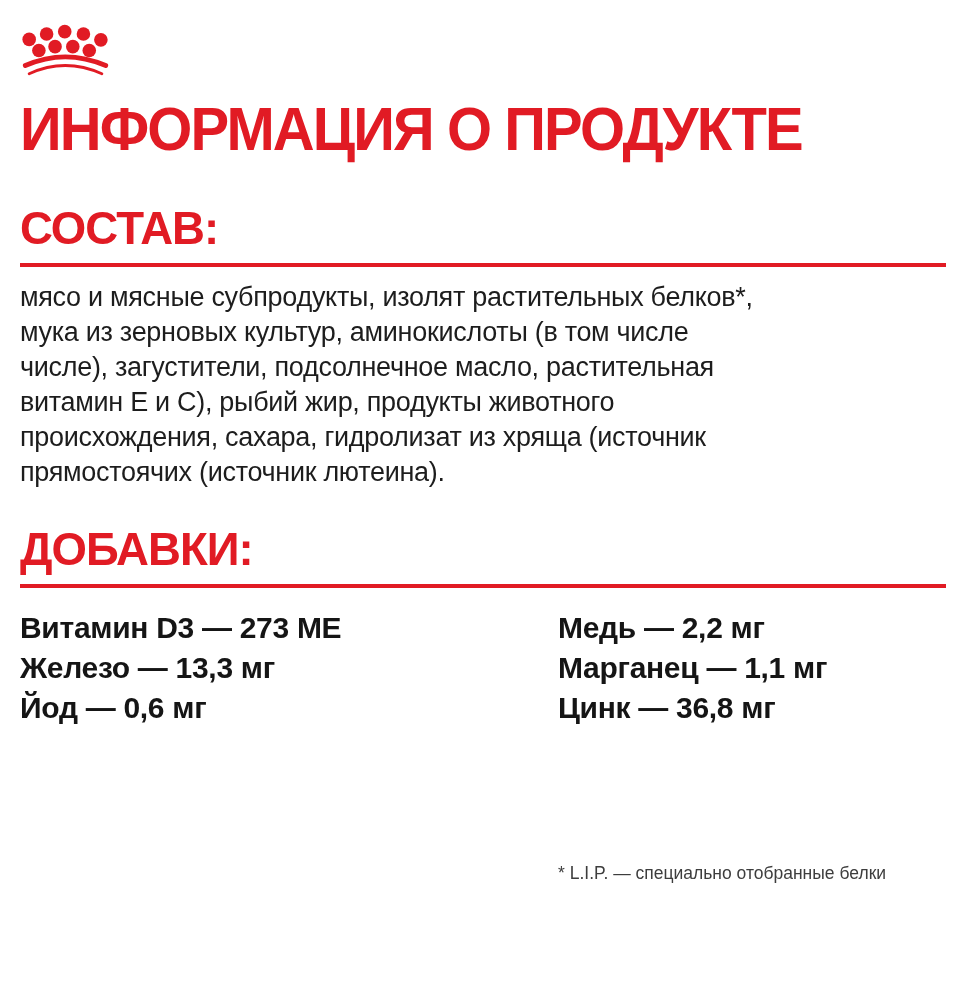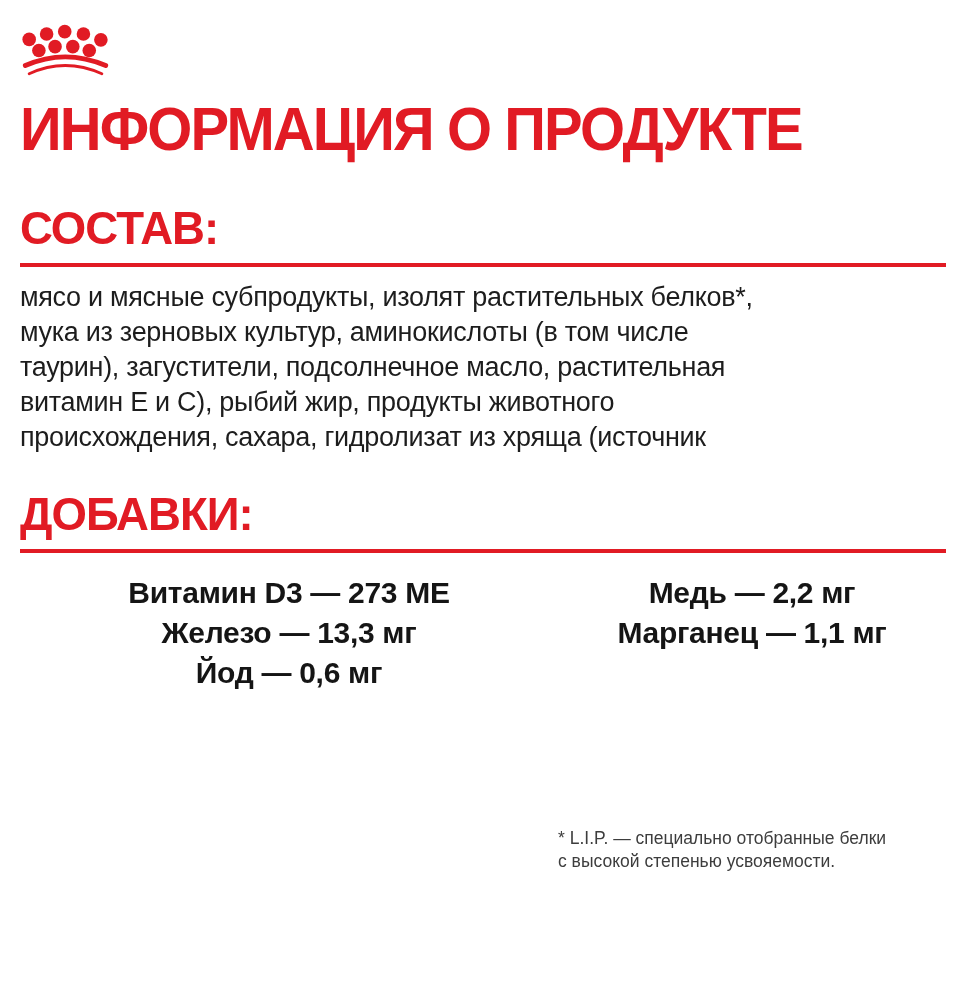--- a/index.html
+++ b/index.html
@@ -39,21 +39,21 @@
     margin-top:13px;
     font-size:27px;line-height:35px;letter-spacing:-0.3px;
     color:var(--text);
   }
   .additives-grid{
     margin-top:20px;
     display:grid;grid-template-columns:538px 1fr;
   }
   .additive-line{
     font-size:30px;line-height:40px;font-weight:bold;
-    letter-spacing:-0.3px;color:#151515;white-space:nowrap;text-align:center;
+    letter-spacing:-0.3px;color:#151515;white-space:nowrap;
   }
   .footnote{
     margin-top:134px;margin-left:538px;
     font-size:17.5px;line-height:23px;
     color:var(--footnote);letter-spacing:0;
   }
 </style>
 </head>
 <body>
 
@@ -78,40 +78,41 @@
   </svg>
 
   <h1 class="title">ИНФОРМАЦИЯ О ПРОДУКТЕ</h1>
 
   <section class="section-composition">
     <h2 class="section-title">СОСТАВ:</h2>
     <hr class="rule">
     <div class="composition-text">
       <div>мясо и мясные субпродукты, изолят растительных белков*,</div>
       <div>мука из зерновых культур, аминокислоты (в том числе</div>
-      <div>таурин), загустители, подсолнечное масло, растительная</div>
+      <div>числе), загустители, подсолнечное масло, растительная</div>
       <div>витамин Е и С), рыбий жир, продукты животного</div>
       <div>происхождения, сахара, гидролизат из хряща (источник</div>
+      <div>прямостоячих (источник лютеина).</div>
     </div>
   </section>
 
   <section class="section-additives">
     <h2 class="section-title">ДОБАВКИ:</h2>
     <hr class="rule">
     <div class="additives-grid">
       <div>
         <div class="additive-line">Витамин D3 — 273 МЕ</div>
         <div class="additive-line">Железо — 13,3 мг</div>
         <div class="additive-line">Йод — 0,6 мг</div>
       </div>
       <div>
         <div class="additive-line">Медь — 2,2 мг</div>
         <div class="additive-line">Марганец — 1,1 мг</div>
+        <div class="additive-line">Цинк — 36,8 мг</div>
       </div>
     </div>
   </section>
 
   <div class="footnote">
     <div>* L.I.P. — специально отобранные белки</div>
-    <div>с высокой степенью усвояемости.</div>
   </div>
 
 </div>
 
 </body></html>

